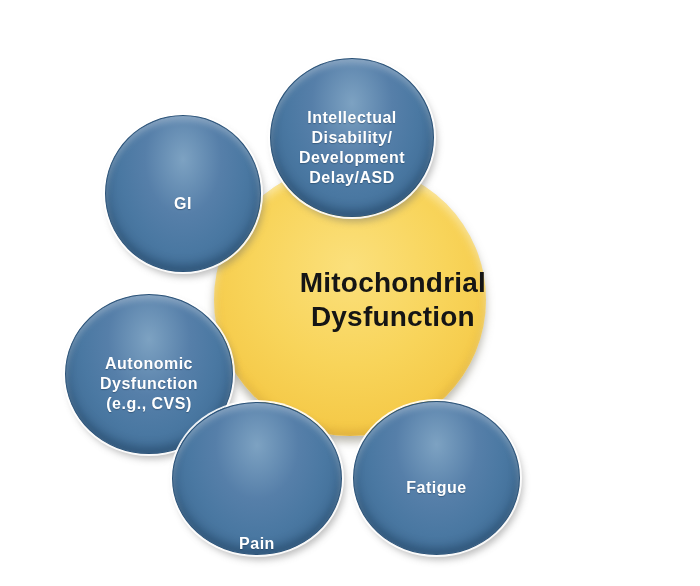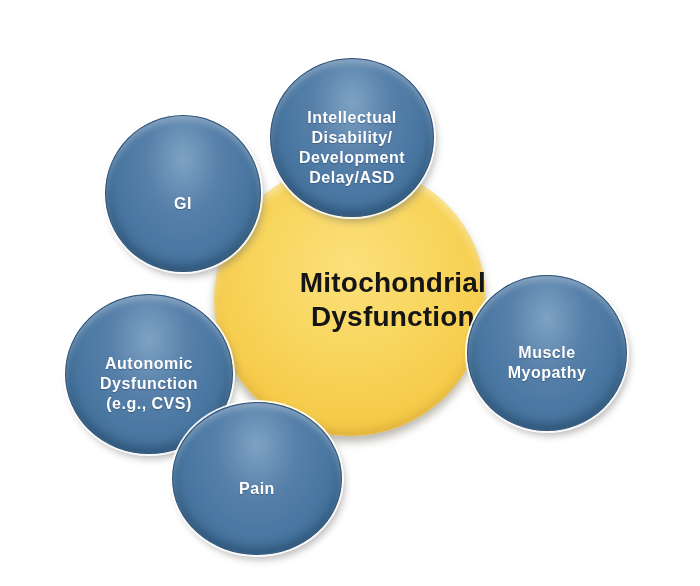--- a/index.html
+++ b/index.html
@@ -73,21 +73,21 @@
     text-shadow: 0 1px 1px rgba(20, 45, 70, 0.4);
     margin-top: 20px;
   }
 
   
   .node-intellectual { left: 270px; top: 58px;  width: 162px; height: 157px; }
   .node-gi           { left: 105px; top: 115px; width: 154px; height: 155px; }
   .node-seizure      { left: 438px; top: 118px; width: 158px; height: 152px; }
   .node-autonomic    { left: 65px;  top: 294px; width: 166px; height: 158px; }
   .node-muscle       { left: 467px; top: 275px; width: 158px; height: 154px; }
-  .node-pain         { left: 172px; top: 402px; width: 168px; height: 151px; }
+  .node-pain         { left: 172px; top: 402px; width: 168px; height: 151px; align-items: flex-end; }
   .node-fatigue      { left: 353px; top: 401px; width: 165px; height: 152px; }
 </style>
 </head>
 <body>
 
 <div class="stage">
 
   <div class="hub">
     <div class="hub-label">Mitochondrial
 Dysfunction</div>
@@ -104,23 +104,22 @@
     <div class="node-label">GI</div>
   </div>
 
 
   <div class="node node-autonomic">
     <div class="node-label">Autonomic
 Dysfunction
 (e.g., CVS)</div>
   </div>
 
-  <div class="node node-muscle">
-    <div class="node-label">Muscle
-Myopathy</div>
-  </div>
 
   <div class="node node-pain">
     <div class="node-label">Pain</div>
   </div>
 
+  <div class="node node-fatigue">
+    <div class="node-label">Fatigue</div>
+  </div>
 
 </div>
 
 </body></html>

